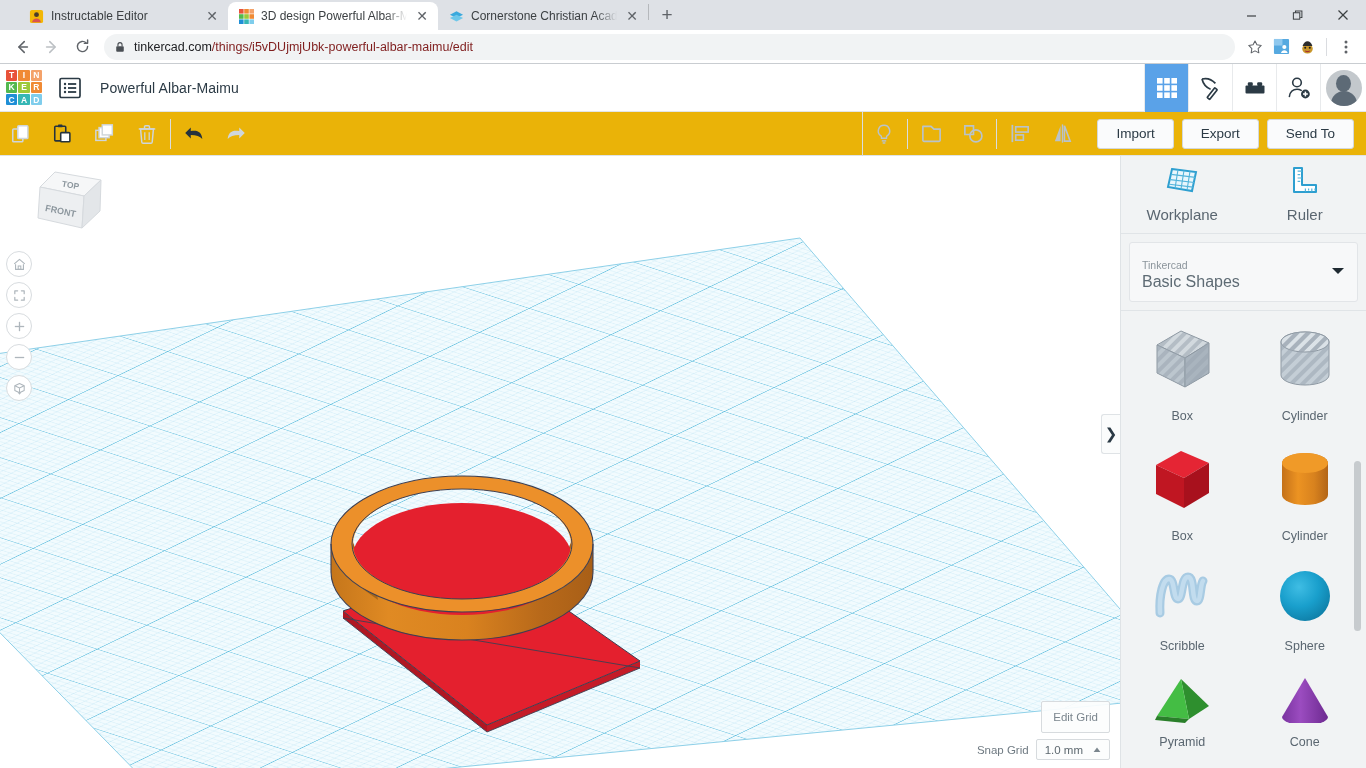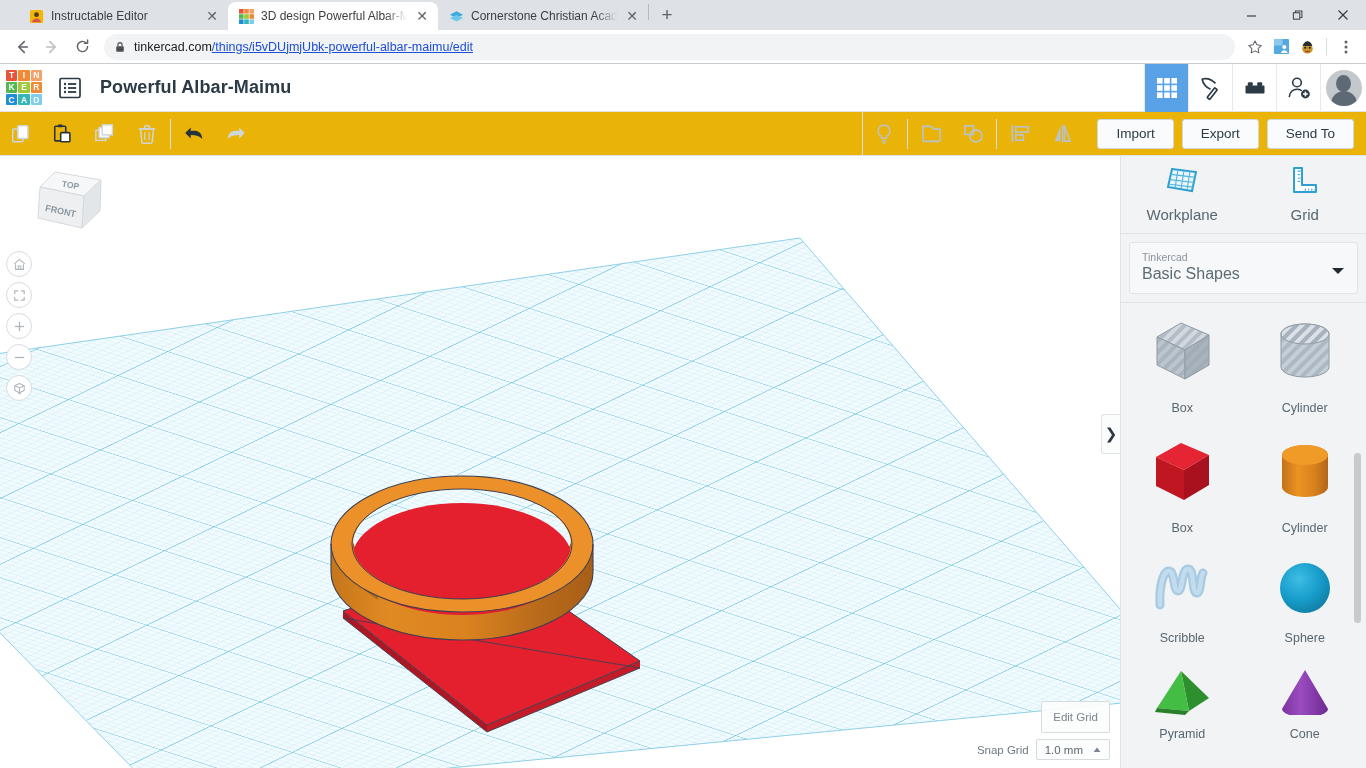--- a/index.html
+++ b/index.html
@@ -73,21 +73,21 @@
   }
   .navbtn.disabled { color: #bcc0c4; }
   .omnibox {
     flex: 1; height: 26px; margin: 0 6px;
     background: #f1f3f4; border-radius: 13px;
     display: flex; align-items: center;
     padding: 0 10px; gap: 8px;
     font-size: 12.5px; color: #202124;
   }
   .omnibox .url { white-space: nowrap; overflow: hidden; }
-  .url-faint { color: #1d4ed8; text-decoration: underline; }
+  .url-faint { color: #7f1d1d; }
   .tb-right { display: flex; align-items: center; gap: 2px; }
   .ext-icon { width: 24px; height: 24px; display:flex; align-items:center; justify-content:center; }
   .tb-div { width: 1px; height: 18px; background: #dadce0; margin: 0 5px; }
 
   
   .tc-header {
     height: 48px; background: #ffffff;
     display: flex; align-items: center;
     border-bottom: 1px solid #e2e5e8;
   }
@@ -101,22 +101,22 @@
     display: flex; align-items: center; justify-content: center;
     font-size: 8.5px; font-weight: bold; color: #fff;
     border-radius: 1px;
   }
   .tc-menu-btn {
     width: 28px; height: 28px; margin-left: 14px;
     display: flex; align-items: center; justify-content: center;
     flex: 0 0 28px;
   }
   .tc-title {
-    margin-left: 16px; font-size: 18px;
-    font-weight: bold; color: #2b3a45; letter-spacing: .1px;
+    margin-left: 16px; font-size: 14px;
+    font-weight: normal; color: #2b3a45; letter-spacing: .1px;
   }
   .tc-header-right { margin-left: auto; display: flex; align-items: center; height: 48px; }
   .hdr-icon {
     width: 44px; height: 48px;
     display: flex; align-items: center; justify-content: center;
     border-left: 1px solid #e8eaec;
   }
   .hdr-icon.active { background: #5aa2e8; }
   .hdr-avatar {
     width: 46px; height: 48px; display: flex;
@@ -224,21 +224,21 @@
     border-bottom: 1px solid #e0e4e7; background: #f1f3f4;
   }
   .rp-tool {
     flex: 1; display: flex; flex-direction: column;
     align-items: center; justify-content: center; gap: 6px;
   }
   .rp-tool-lbl { font-size: 15px; color: #5a6670; }
   .rp-select-wrap { padding: 8px 8px 0 8px; }
   .rp-select {
     background: #f7f8f9; border: 1px solid #e2e5e8;
-    border-radius: 3px; padding: 8px 12px 10px 12px;
+    border-radius: 3px; padding: 16px 12px 10px 12px;
     position: relative;
   }
   .rp-select-sup { font-size: 10.5px; color: #8b949b; margin-bottom: 2px; }
   .rp-select-val { font-size: 16px; color: #5e6b74; }
   .rp-caret {
     position: absolute; right: 13px; top: 25px;
     width: 0; height: 0;
     border-left: 6px solid transparent; border-right: 6px solid transparent;
     border-top: 6px solid #1f2a32;
   }
@@ -717,21 +717,21 @@
         <span class="rp-tool-lbl">Workplane</span>
       </div>
       <div class="rp-tool">
         <span>
           <svg width="34" height="30" viewBox="0 0 34 30">
             <path d="M6,2 h8 v17 h14 v7 H6 Z" fill="#fff" stroke="#2e9fd0" stroke-width="2" stroke-linejoin="round"></path>
             <path d="M9.6,5.2 h4.4 M9.6,8.6 h2.6 M9.6,12 h4.4 M9.6,15.4 h2.6" stroke="#54b4da" stroke-width="1.2"></path>
             <path d="M17.4,22.4 v3.2 M20.6,22.4 v2 M23.8,22.4 v3.2 M27,22.4 v2" stroke="#54b4da" stroke-width="1.2"></path>
           </svg>
         </span>
-        <span class="rp-tool-lbl">Grid</span>
+        <span class="rp-tool-lbl">Ruler</span>
       </div>
     </div>
 
     <div class="rp-select-wrap">
       <div class="rp-select">
         <div class="rp-select-sup">Tinkercad</div>
         <div class="rp-select-val">Basic Shapes</div>
         <div class="rp-caret"></div>
       </div>
     </div>

